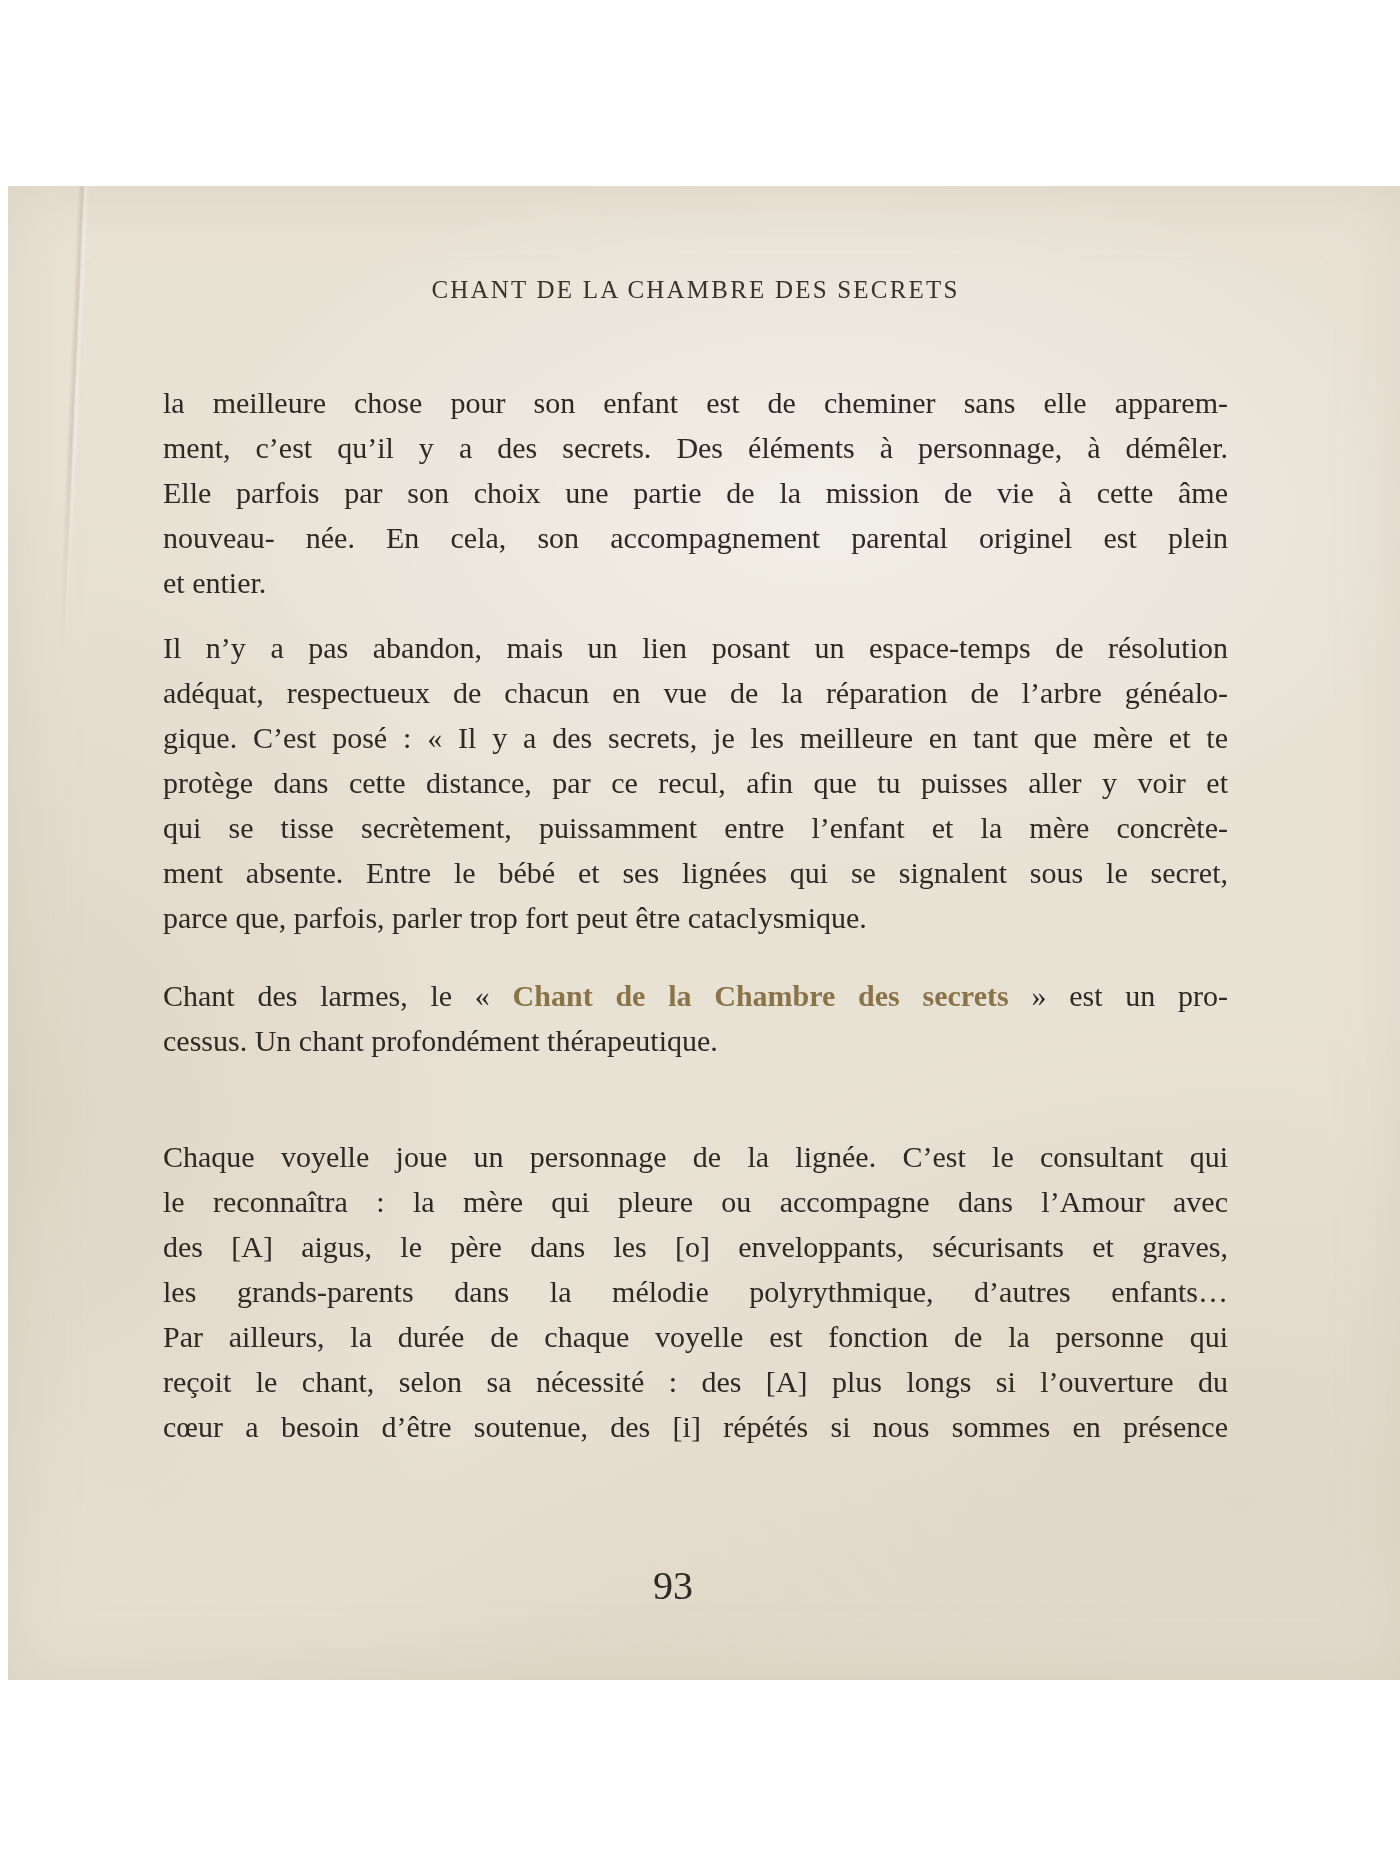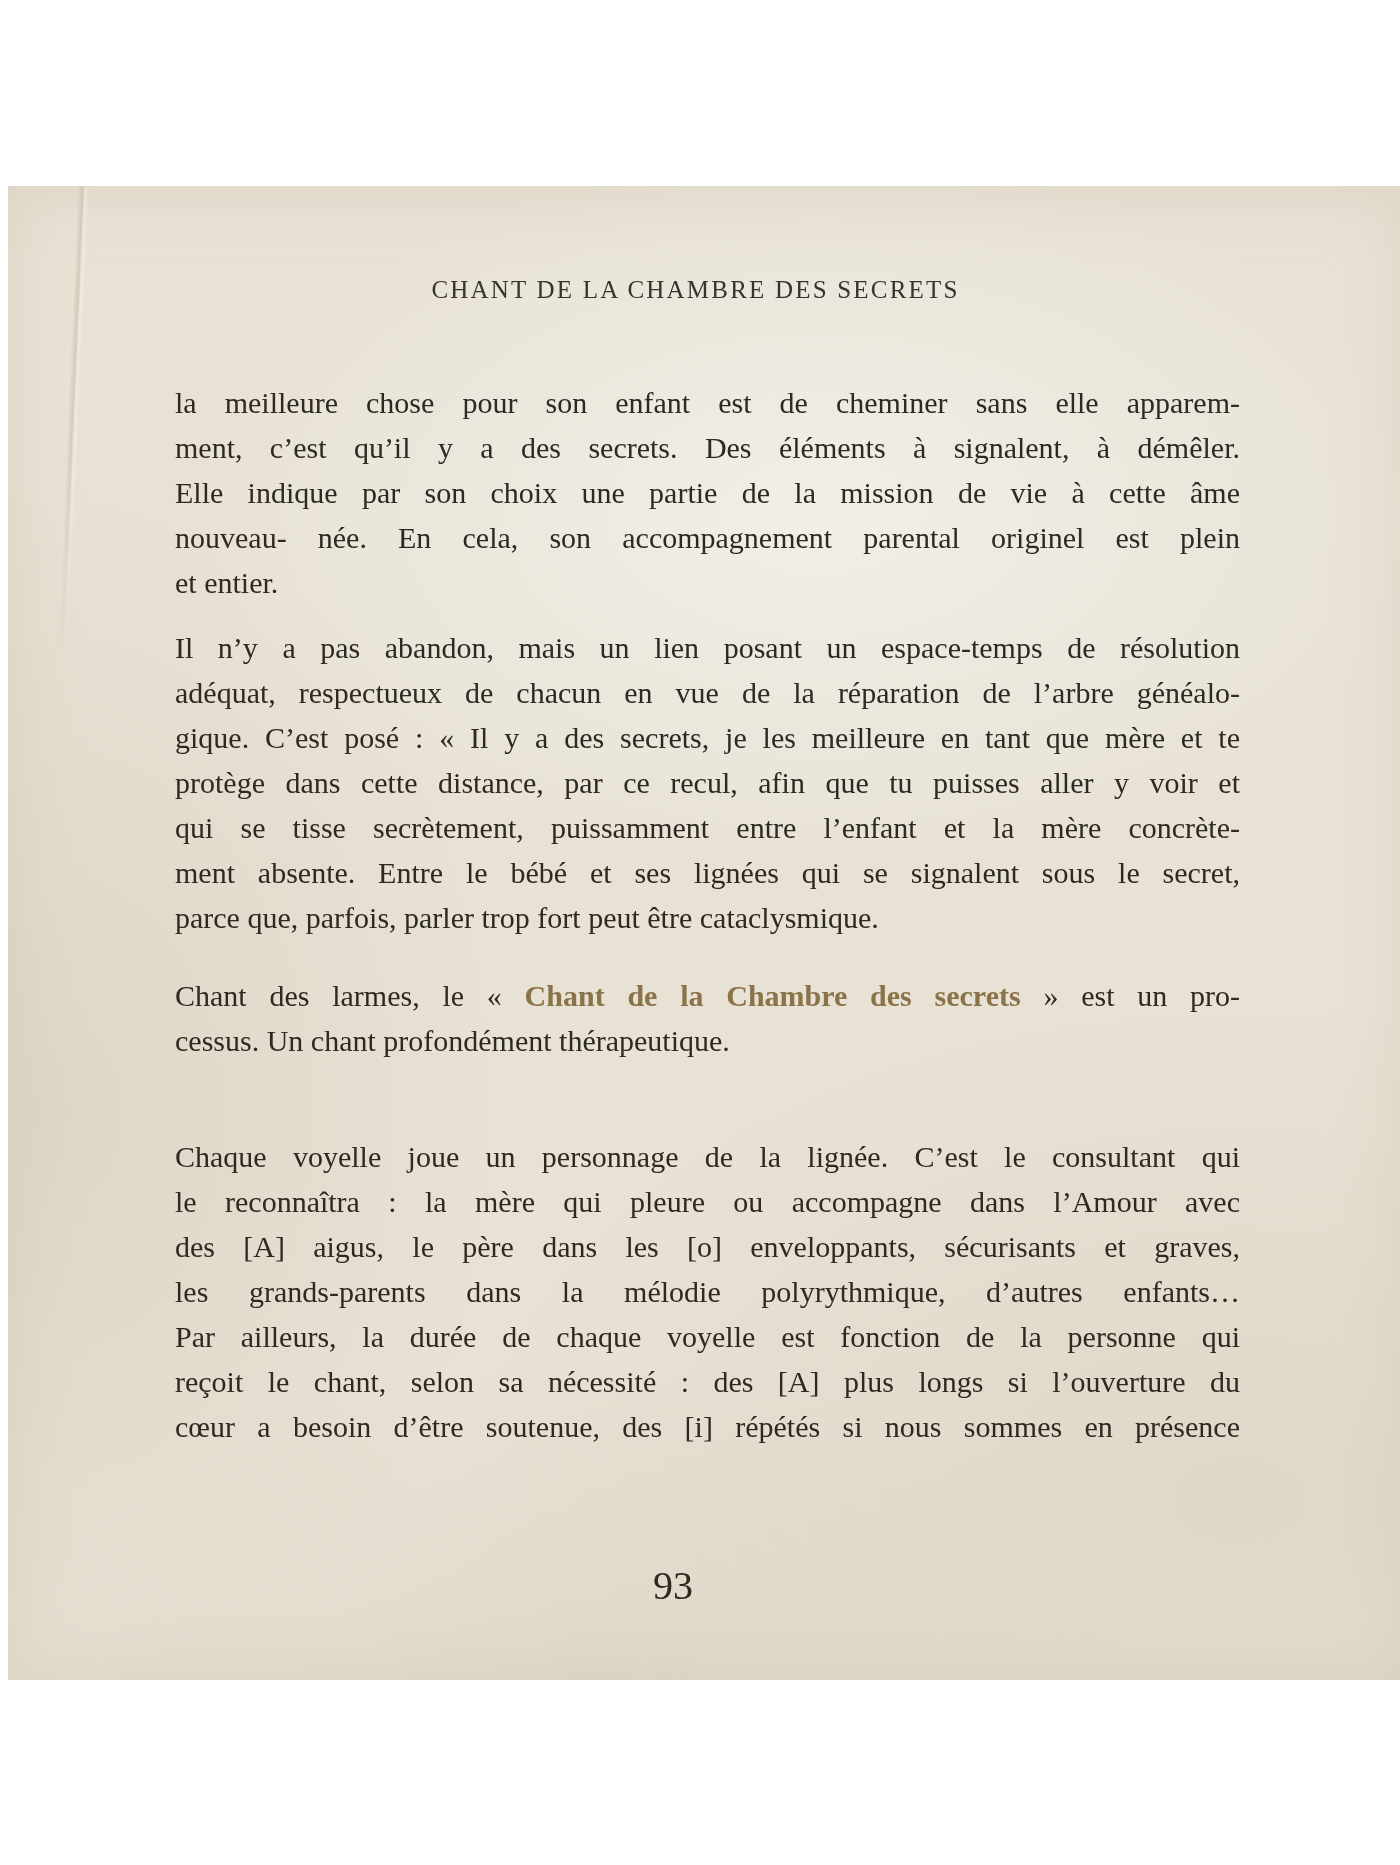--- a/index.html
+++ b/index.html
@@ -46,21 +46,20 @@
     color: #38332b;
     font-family: "Liberation Serif", "DejaVu Serif", serif;
   }
   .body-text {
     position: absolute;
     left: 155px; top: 194px;      
     width: 1065px;
     font-size: 30px;
     line-height: 45px;
     color: var(--text, #2e2922);
-    margin-left: 12px;
   }
   .para { margin: 0; }
   .para:nth-child(2) { margin-top: 20px; }
   .para:nth-child(3) { margin-top: 33px; }
   .para:nth-child(4) { margin-top: 71px; }
   .line {
     text-align: justify;
     text-align-last: justify;
   }
   .line.endline { text-align-last: left; }
@@ -80,22 +79,22 @@
 </head>
 <body>
 
 <div class="screen">
   <div class="paper">
     <div class="crease"></div>
     <div class="running-header">CHANT DE LA CHAMBRE DES SECRETS</div>
     <div class="body-text">
         <div class="para">
           <div class="line"><span>la meilleure chose pour son enfant est de cheminer sans elle apparem-</span></div>
-          <div class="line"><span>ment, c’est qu’il y a des secrets. Des éléments à signalent, à démêler.</span></div>
-          <div class="line"><span>Elle indique par son choix une partie de la mission de vie à cette âme</span></div>
+          <div class="line"><span>ment, c’est qu’il y a des secrets. Des éléments à personnage, à démêler.</span></div>
+          <div class="line"><span>Elle parfois par son choix une partie de la mission de vie à cette âme</span></div>
           <div class="line"><span>nouveau- née. En cela, son accompagnement parental originel est plein</span></div>
           <div class="line endline"><span>et entier.</span></div>
         </div>
         <div class="para">
           <div class="line"><span>Il n’y a pas abandon, mais un lien posant un espace-temps de résolution</span></div>
           <div class="line"><span>adéquat, respectueux de chacun en vue de la réparation de l’arbre généalo-</span></div>
           <div class="line"><span>gique. C’est posé : « Il y a des secrets, je les meilleure en tant que mère et te</span></div>
           <div class="line"><span>protège dans cette distance, par ce recul, afin que tu puisses aller y voir et</span></div>
           <div class="line"><span>qui se tisse secrètement, puissamment entre l’enfant et la mère concrète-</span></div>
           <div class="line"><span>ment absente. Entre le bébé et ses lignées qui se signalent sous le secret,</span></div>

